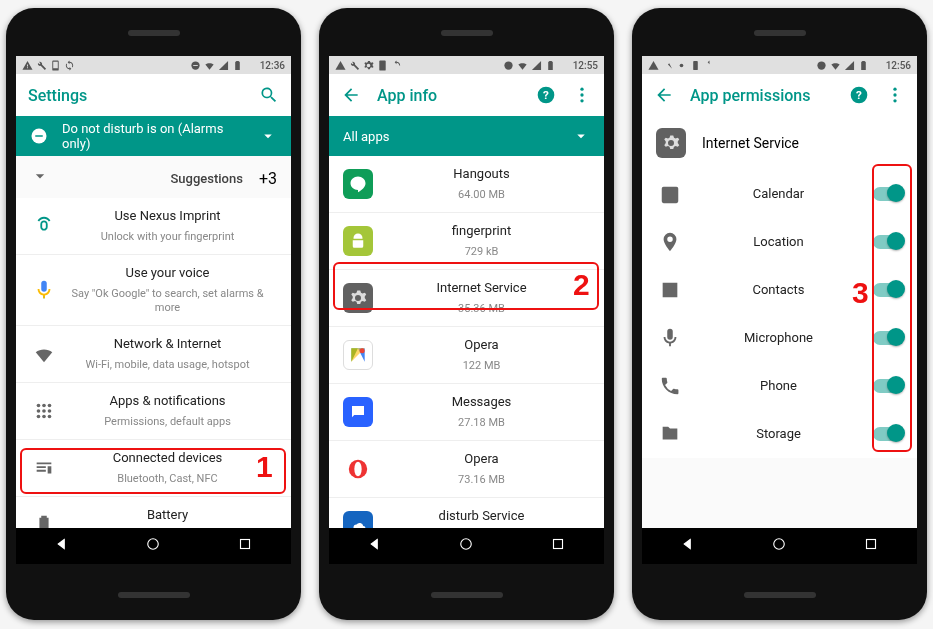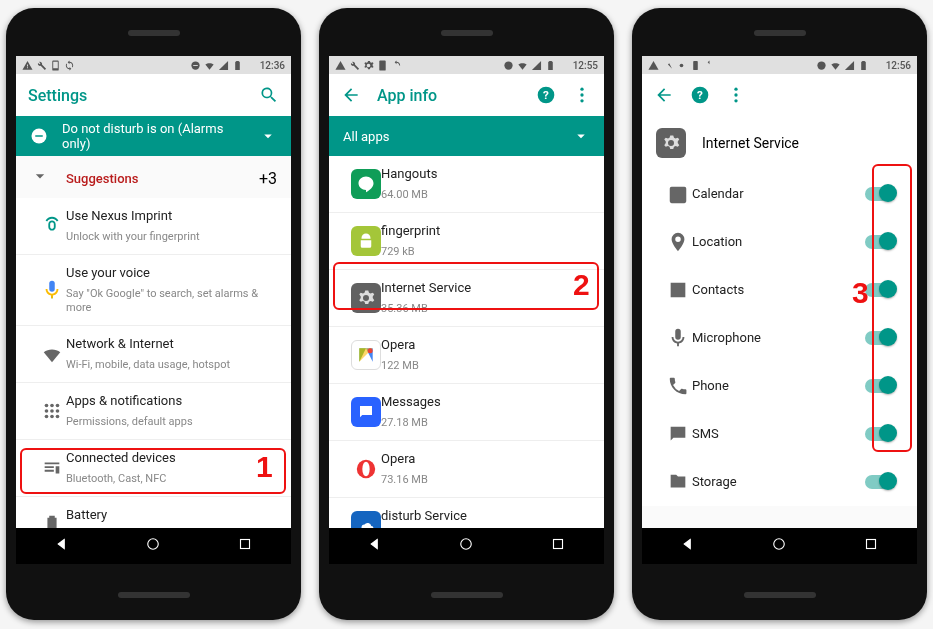--- a/index.html
+++ b/index.html
@@ -76,24 +76,25 @@
     padding: 0 14px; gap: 14px;
     font-size: 13px;
   }
   .banner .lbl { flex: 1; }
   .banner.center { justify-content: center; }
   .banner .chev { margin-left: auto; }
   
   .list { flex: 1; overflow: hidden; background: #fafafa; }
   .row {
     display: flex; align-items: center;
-    padding: 10px 22px; 
+    padding: 10px 14px; 
     border-bottom: 1px solid #eee;
     min-height: 52px;
     background: #fff;
+    text-align: center;
   }
   .row.noborder { border-bottom: none; }
   .row .icn {
     width: 28px; height: 28px;
     display: flex; align-items: center; justify-content: center;
     color: #666;
     flex-shrink: 0;
   }
   .row .icn svg { width: 22px; height: 22px; fill: currentColor; }
   .row .txt { flex: 1; min-width: 0; }
@@ -142,21 +143,21 @@
     display: flex; align-items: center; justify-content: space-around;
   }
   .navbar svg { width: 18px; height: 18px; fill: none; stroke: #fff; stroke-width: 1.5; }
   
   .sug-row {
     display: flex; align-items: center;
     padding: 10px 14px 8px 14px; gap: 16px;
     background: #fafafa;
   }
   .sug-row .chev-down svg { width: 20px; height: 20px; fill: #666; }
-  .sug-row .title-t { flex:1; color:#b91c1c; font-size:13px; font-weight:500; }
+  .sug-row .title-t { flex:1; color:#404040; font-size:13px; font-weight:500;text-align:right; }
   
   .perm-head {
     display: flex; align-items: center;
     padding: 12px 14px; gap: 16px;
     background: #fff;
   }
 </style>
 </head>
 <body>
 
@@ -544,20 +545,21 @@
             </svg>
         <span class="clock">12:56</span>
       </div>
     </div>
     <div class="app-header">
       <span class="hdr-icon">
         <svg viewBox="0 0 24 24">
               <path d="M20 11H7.8l5.6-5.6L12 4l-8 8 8 8 1.4-1.4L7.8 13H20z"></path>
             </svg>
       </span>
+      <span class="title">App permissions</span>
       <span class="hdr-icon">
         <svg viewBox="0 0 24 24">
               <circle cx="12" cy="12" r="10"></circle>
               <text x="12" y="17" text-anchor="middle" fill="#fff" font-size="14" font-weight="bold">?</text>
             </svg>
       </span>
       <span class="hdr-icon">
         <svg viewBox="0 0 24 24">
               <circle cx="12" cy="5" r="2"></circle>
               <circle cx="12" cy="12" r="2"></circle>
@@ -623,31 +625,20 @@
         <div class="toggle"></div>
       </div>
       <div class="row noborder" style="min-height:40px">
         <span class="icn">
               <svg viewBox="0 0 24 24">
                 <path d="M6.6 10.8a15 15 0 006.6 6.6l2.2-2.2c.3-.3.7-.4 1-.2 1.2.4 2.5.6 3.8.6.6 0 1 .4 1 1V20c0 .6-.4 1-1 1C10.6 21 3 13.4 3 4c0-.6.4-1 1-1h3.5c.6 0 1 .4 1 1 0 1.3.2 2.6.6 3.8.1.3 0 .7-.2 1l-2.3 2z"></path>
               </svg>
             </span>
         <div class="txt">
               <div class="title-t">Phone</div>
-            </div>
-        <div class="toggle"></div>
-      </div>
-      <div class="row noborder" style="min-height:40px">
-        <span class="icn">
-              <svg viewBox="0 0 24 24">
-                <path d="M4 4h16v12H7l-3 3V4zm4 5h2v2H8V9zm4 0h2v2h-2V9zm4 0h2v2h-2V9z"></path>
-              </svg>
-            </span>
-        <div class="txt">
-              <div class="title-t">SMS</div>
             </div>
         <div class="toggle"></div>
       </div>
       <div class="row noborder" style="min-height:40px">
         <span class="icn">
               <svg viewBox="0 0 24 24">
                 <path d="M4 4h6l2 2h8v12H4V4z"></path>
               </svg>
             </span>
         <div class="txt">

